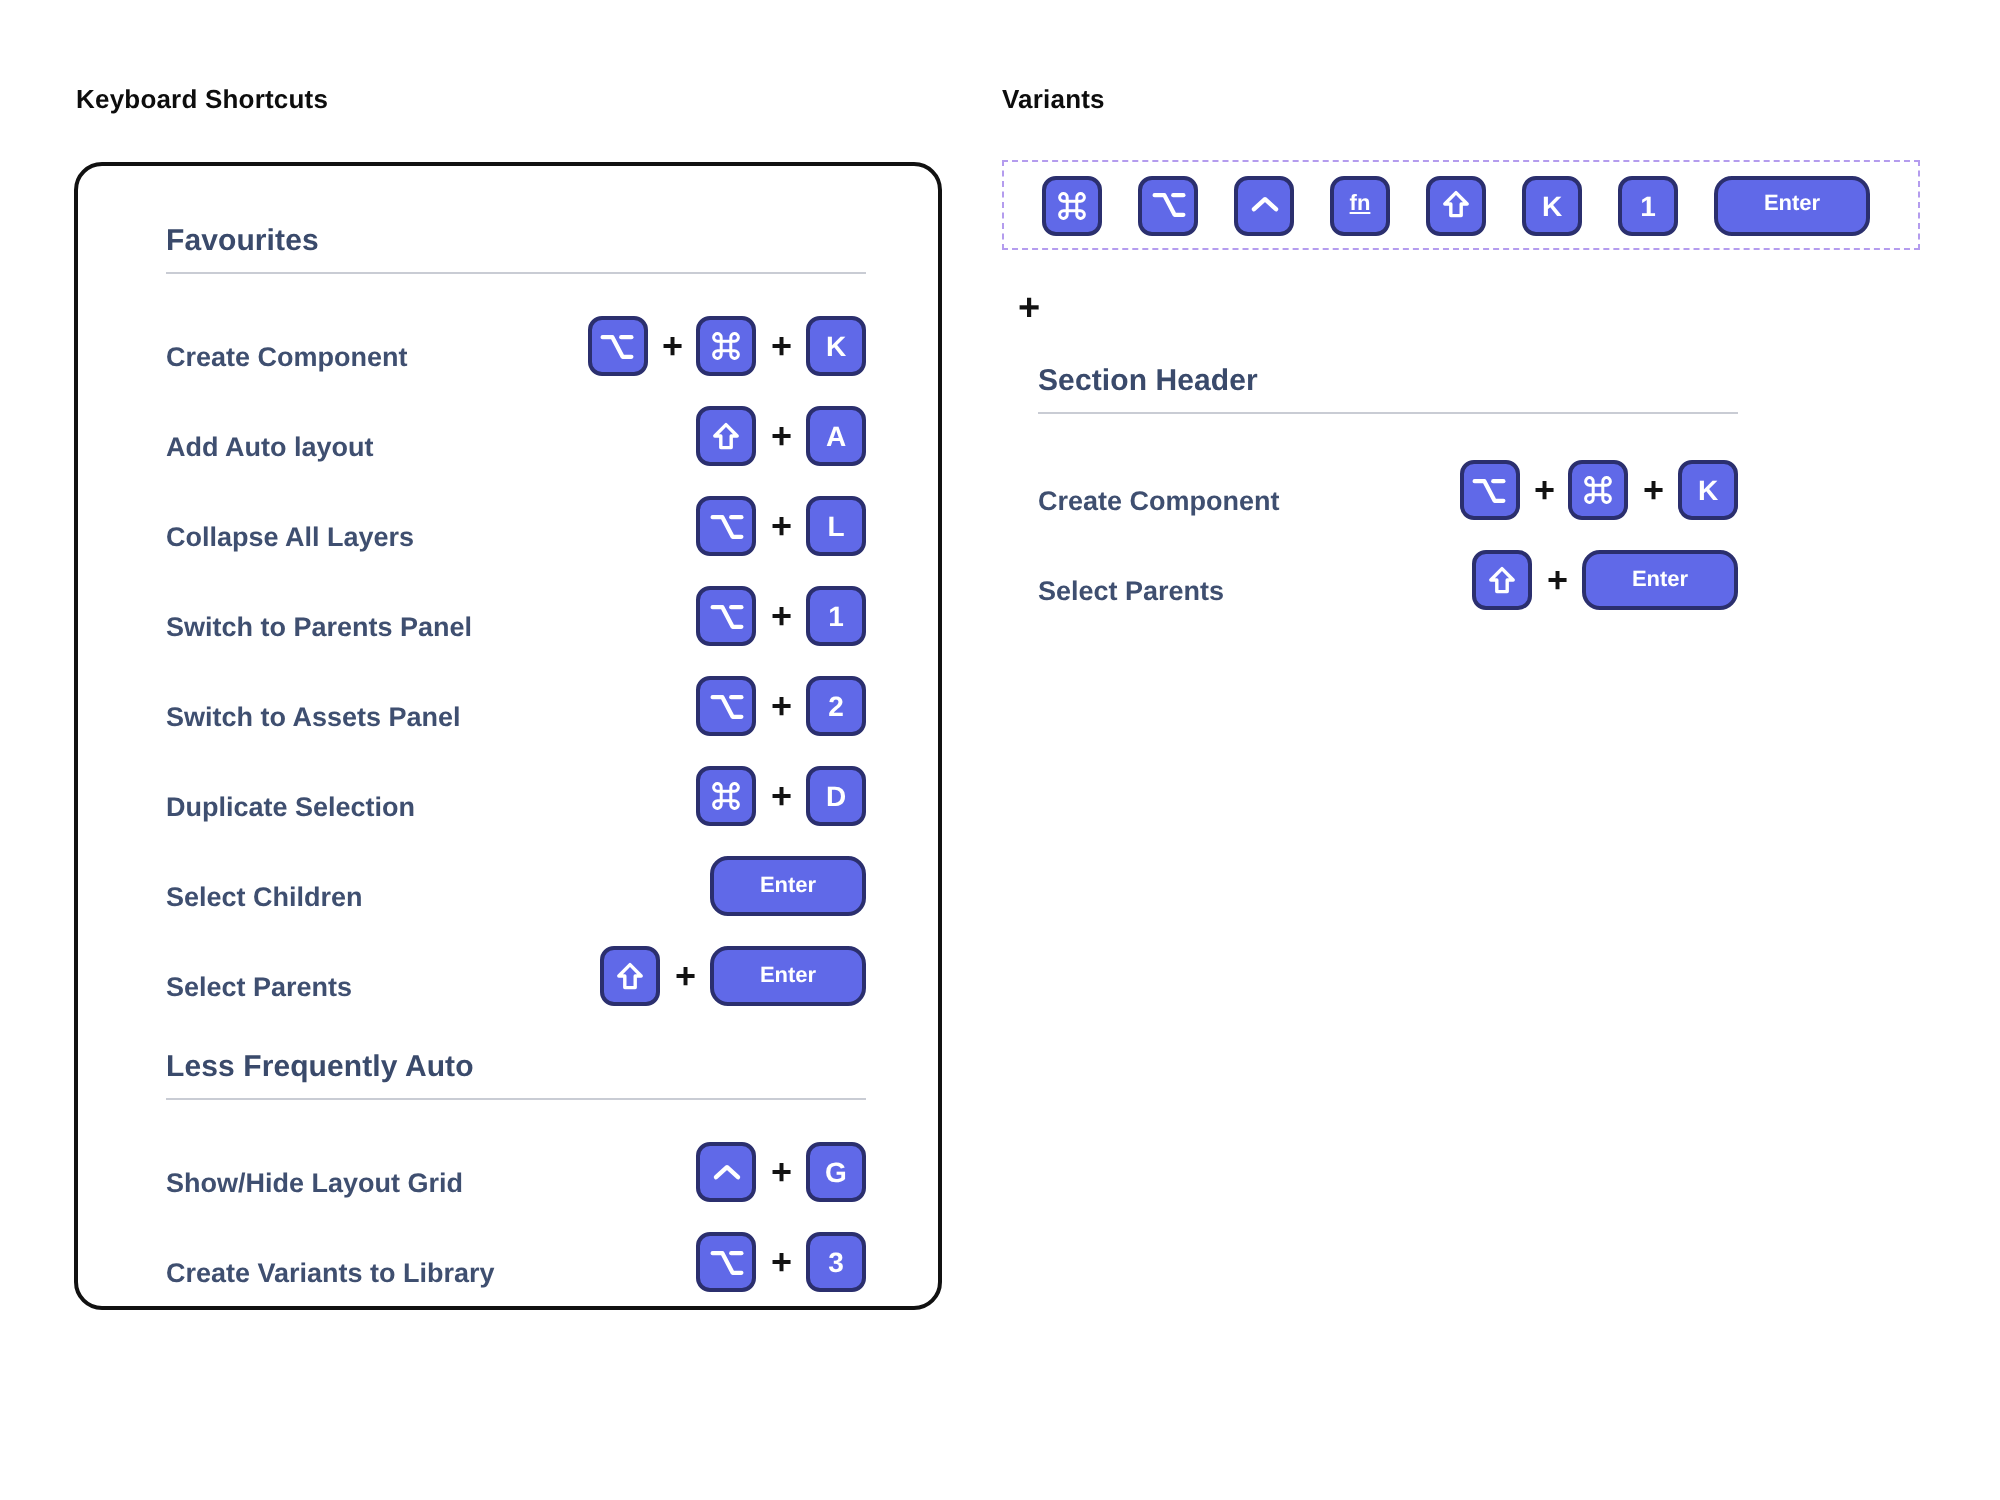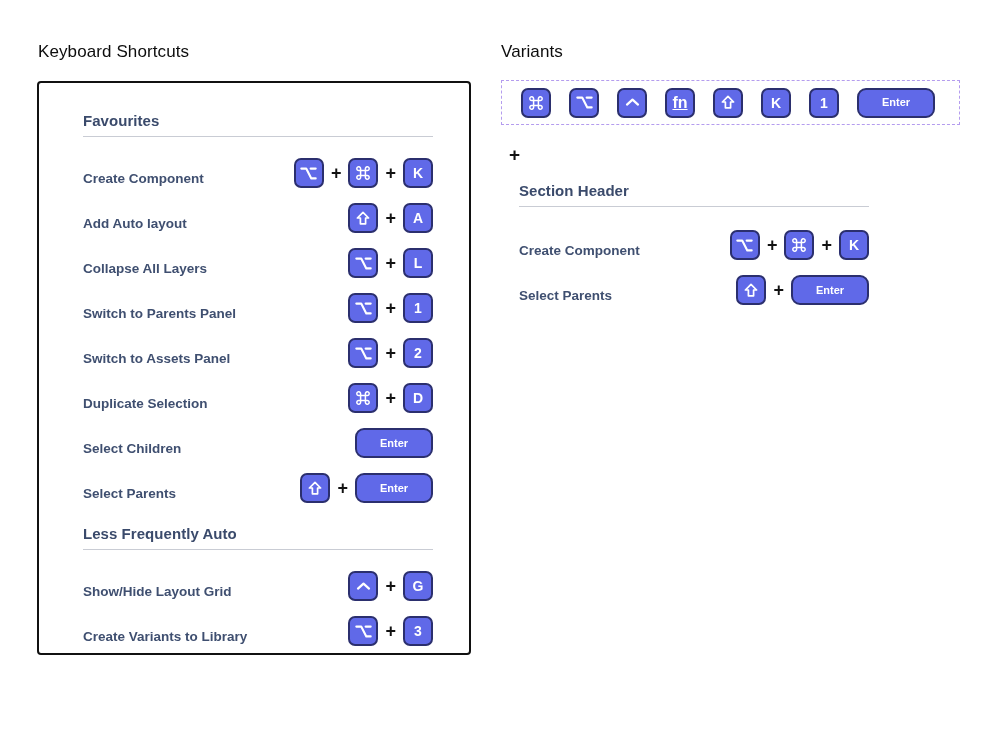--- a/index.html
+++ b/index.html
@@ -11,38 +11,38 @@
     width: 1000px;
     height: 750px;
     position: relative;
     font-family: "Liberation Sans", sans-serif;
     -webkit-font-smoothing: antialiased;
   }
 
   
   .panel-title {
     position: absolute;
-    font-size: 17px;
-    font-weight: normal;
+    font-size: 13px;
+    font-weight: bold;
     color: #0d0d0d;
     letter-spacing: 0.1px;
   }
   #title-left  { left: 38px;  top: 42px; }
   #title-right { left: 501px; top: 42px; }
 
   
   #shortcuts-card {
     position: absolute;
     left: 37px;
     top: 81px;
     width: 434px;
     height: 574px;
     box-sizing: border-box;
     border: 2px solid #111111;
-    border-radius: 4px;
+    border-radius: 14px;
     background: #ffffff;
   }
   #shortcuts-inner {
     position: absolute;
     left: 44px;
     top: 29px;
     width: 350px;
   }
 
   
@@ -100,21 +100,21 @@
     line-height: 1;
     padding: 0 2px;
   }
   .key.wide {
     min-width: 78px;
     padding: 0 11px;
     font-size: 11px;
     border-radius: 9px;
   }
   .key.glyph { font-size: 16px; font-weight: normal; }
-  .key.fn    { font-size: 16px; text-decoration: underline; }
+  .key.fn    { font-size: 11px; text-decoration: underline; }
   .key svg { display: block; }
 
   
   #variants-strip {
     position: absolute;
     left: 501px;
     top: 80px;
     width: 459px;
     height: 45px;
     box-sizing: border-box;

